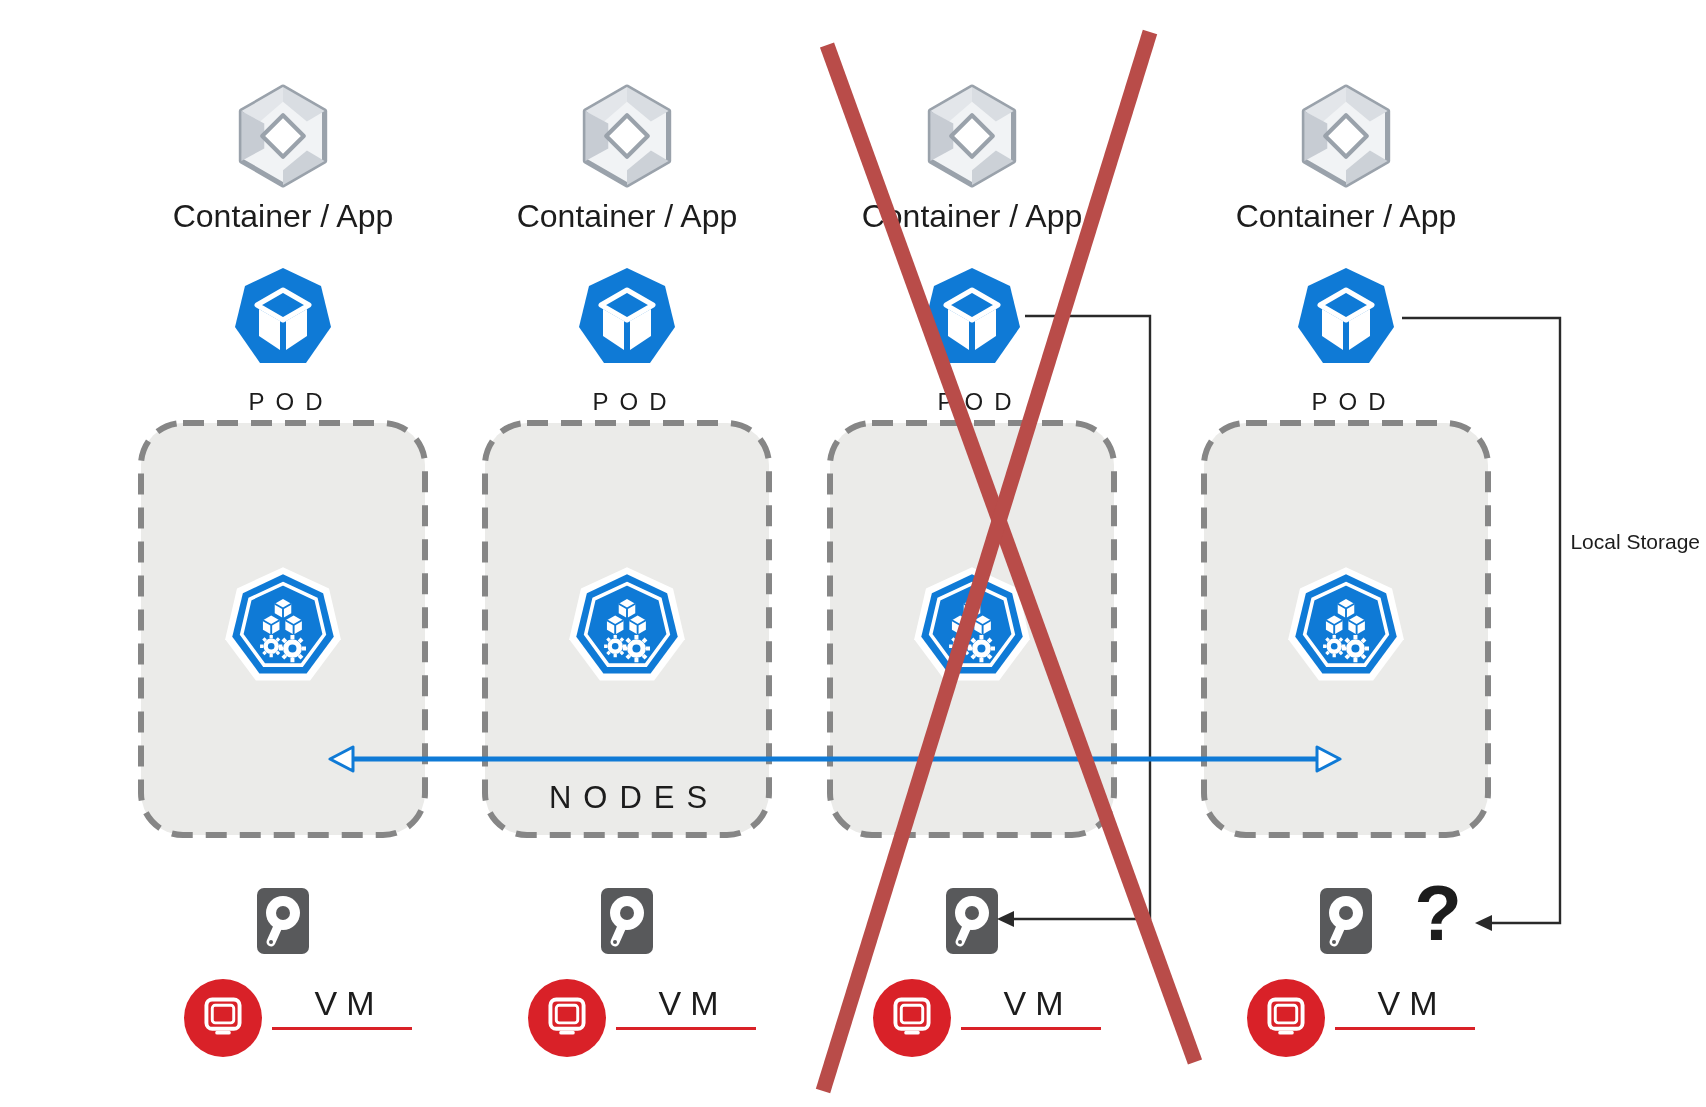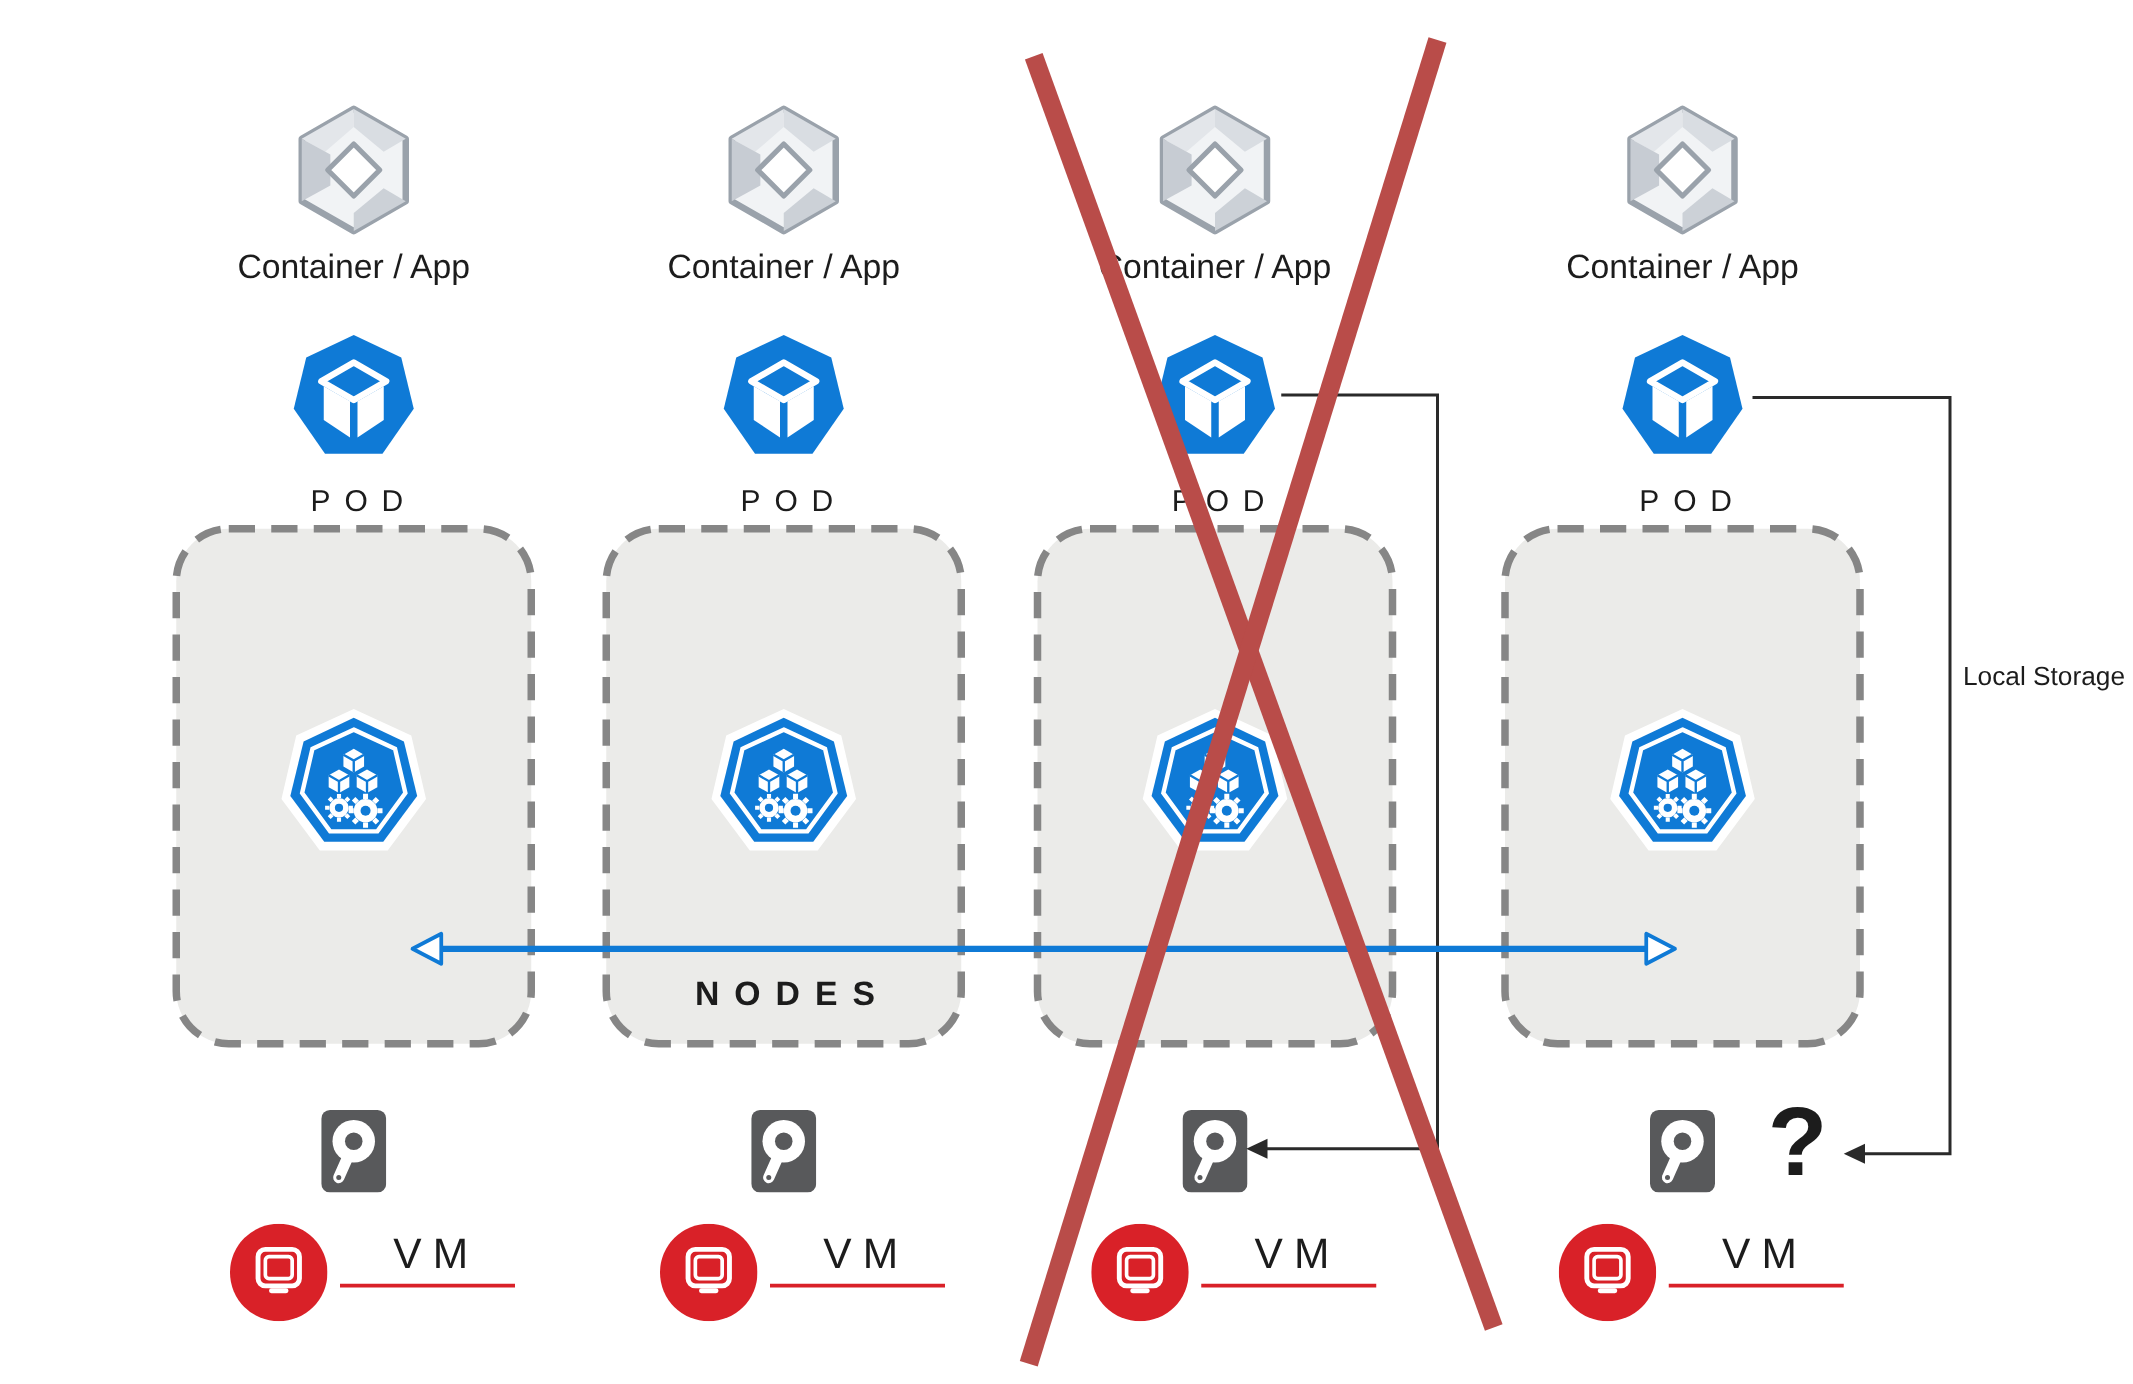--- a/index.html
+++ b/index.html
@@ -8,25 +8,25 @@
   svg.layer{position:absolute;left:0;top:0;width:1706px;height:1107px;pointer-events:none;}
   #node-layer{z-index:1;}
   #line-layer{z-index:3;}
   .column{position:absolute;top:0;width:290px;height:1107px;z-index:2;}
   .cicon{position:absolute;left:50%;transform:translateX(-50%);}
   .container-icon{top:84px;width:112px;height:104px;}
   .pod-icon{top:265px;width:100px;height:102px;}
   .k8s-icon{top:566px;width:118px;height:118px;}
   .disk-icon{top:888px;width:52px;height:66px;}
   .app-label{position:absolute;top:198px;left:50%;transform:translateX(-50%);
-             white-space:nowrap;font-size:27px;font-weight:500;}
+             white-space:nowrap;font-size:32px;font-weight:500;}
   .pod-label{position:absolute;top:388px;left:50%;transform:translateX(-50%);
              font-size:24px;font-weight:500;letter-spacing:11px;margin-left:8px;}
   .nodes-label{position:absolute;top:780px;left:50%;transform:translateX(-50%);
-             font-size:27px;font-weight:700;letter-spacing:12px;margin-left:7px;white-space:nowrap;}
+             font-size:31px;font-weight:400;letter-spacing:12px;margin-left:7px;white-space:nowrap;}
   .replacement-label{position:absolute;top:756px;left:50%;transform:translateX(-50%);
              width:280px;text-align:center;font-size:25px;font-weight:500;line-height:1.28;}
   .vm-circle{position:absolute;left:46px;top:979px;width:78px;height:78px;}
   .vm-label{position:absolute;left:152px;top:984px;width:110px;text-align:center;
             font-size:34px;font-weight:500;letter-spacing:9px;margin-left:4px;}
   .vm-underline{position:absolute;left:134px;top:1027px;width:140px;height:3px;background:#d92128;}
   .local-storage{position:absolute;left:1560px;top:526px;width:140px;text-align:right;
             font-size:21px;line-height:1.55;z-index:2;}
   .question-mark{position:absolute;left:1406px;top:868px;width:64px;text-align:center;
             font-size:78px;font-weight:bold;z-index:2;}

